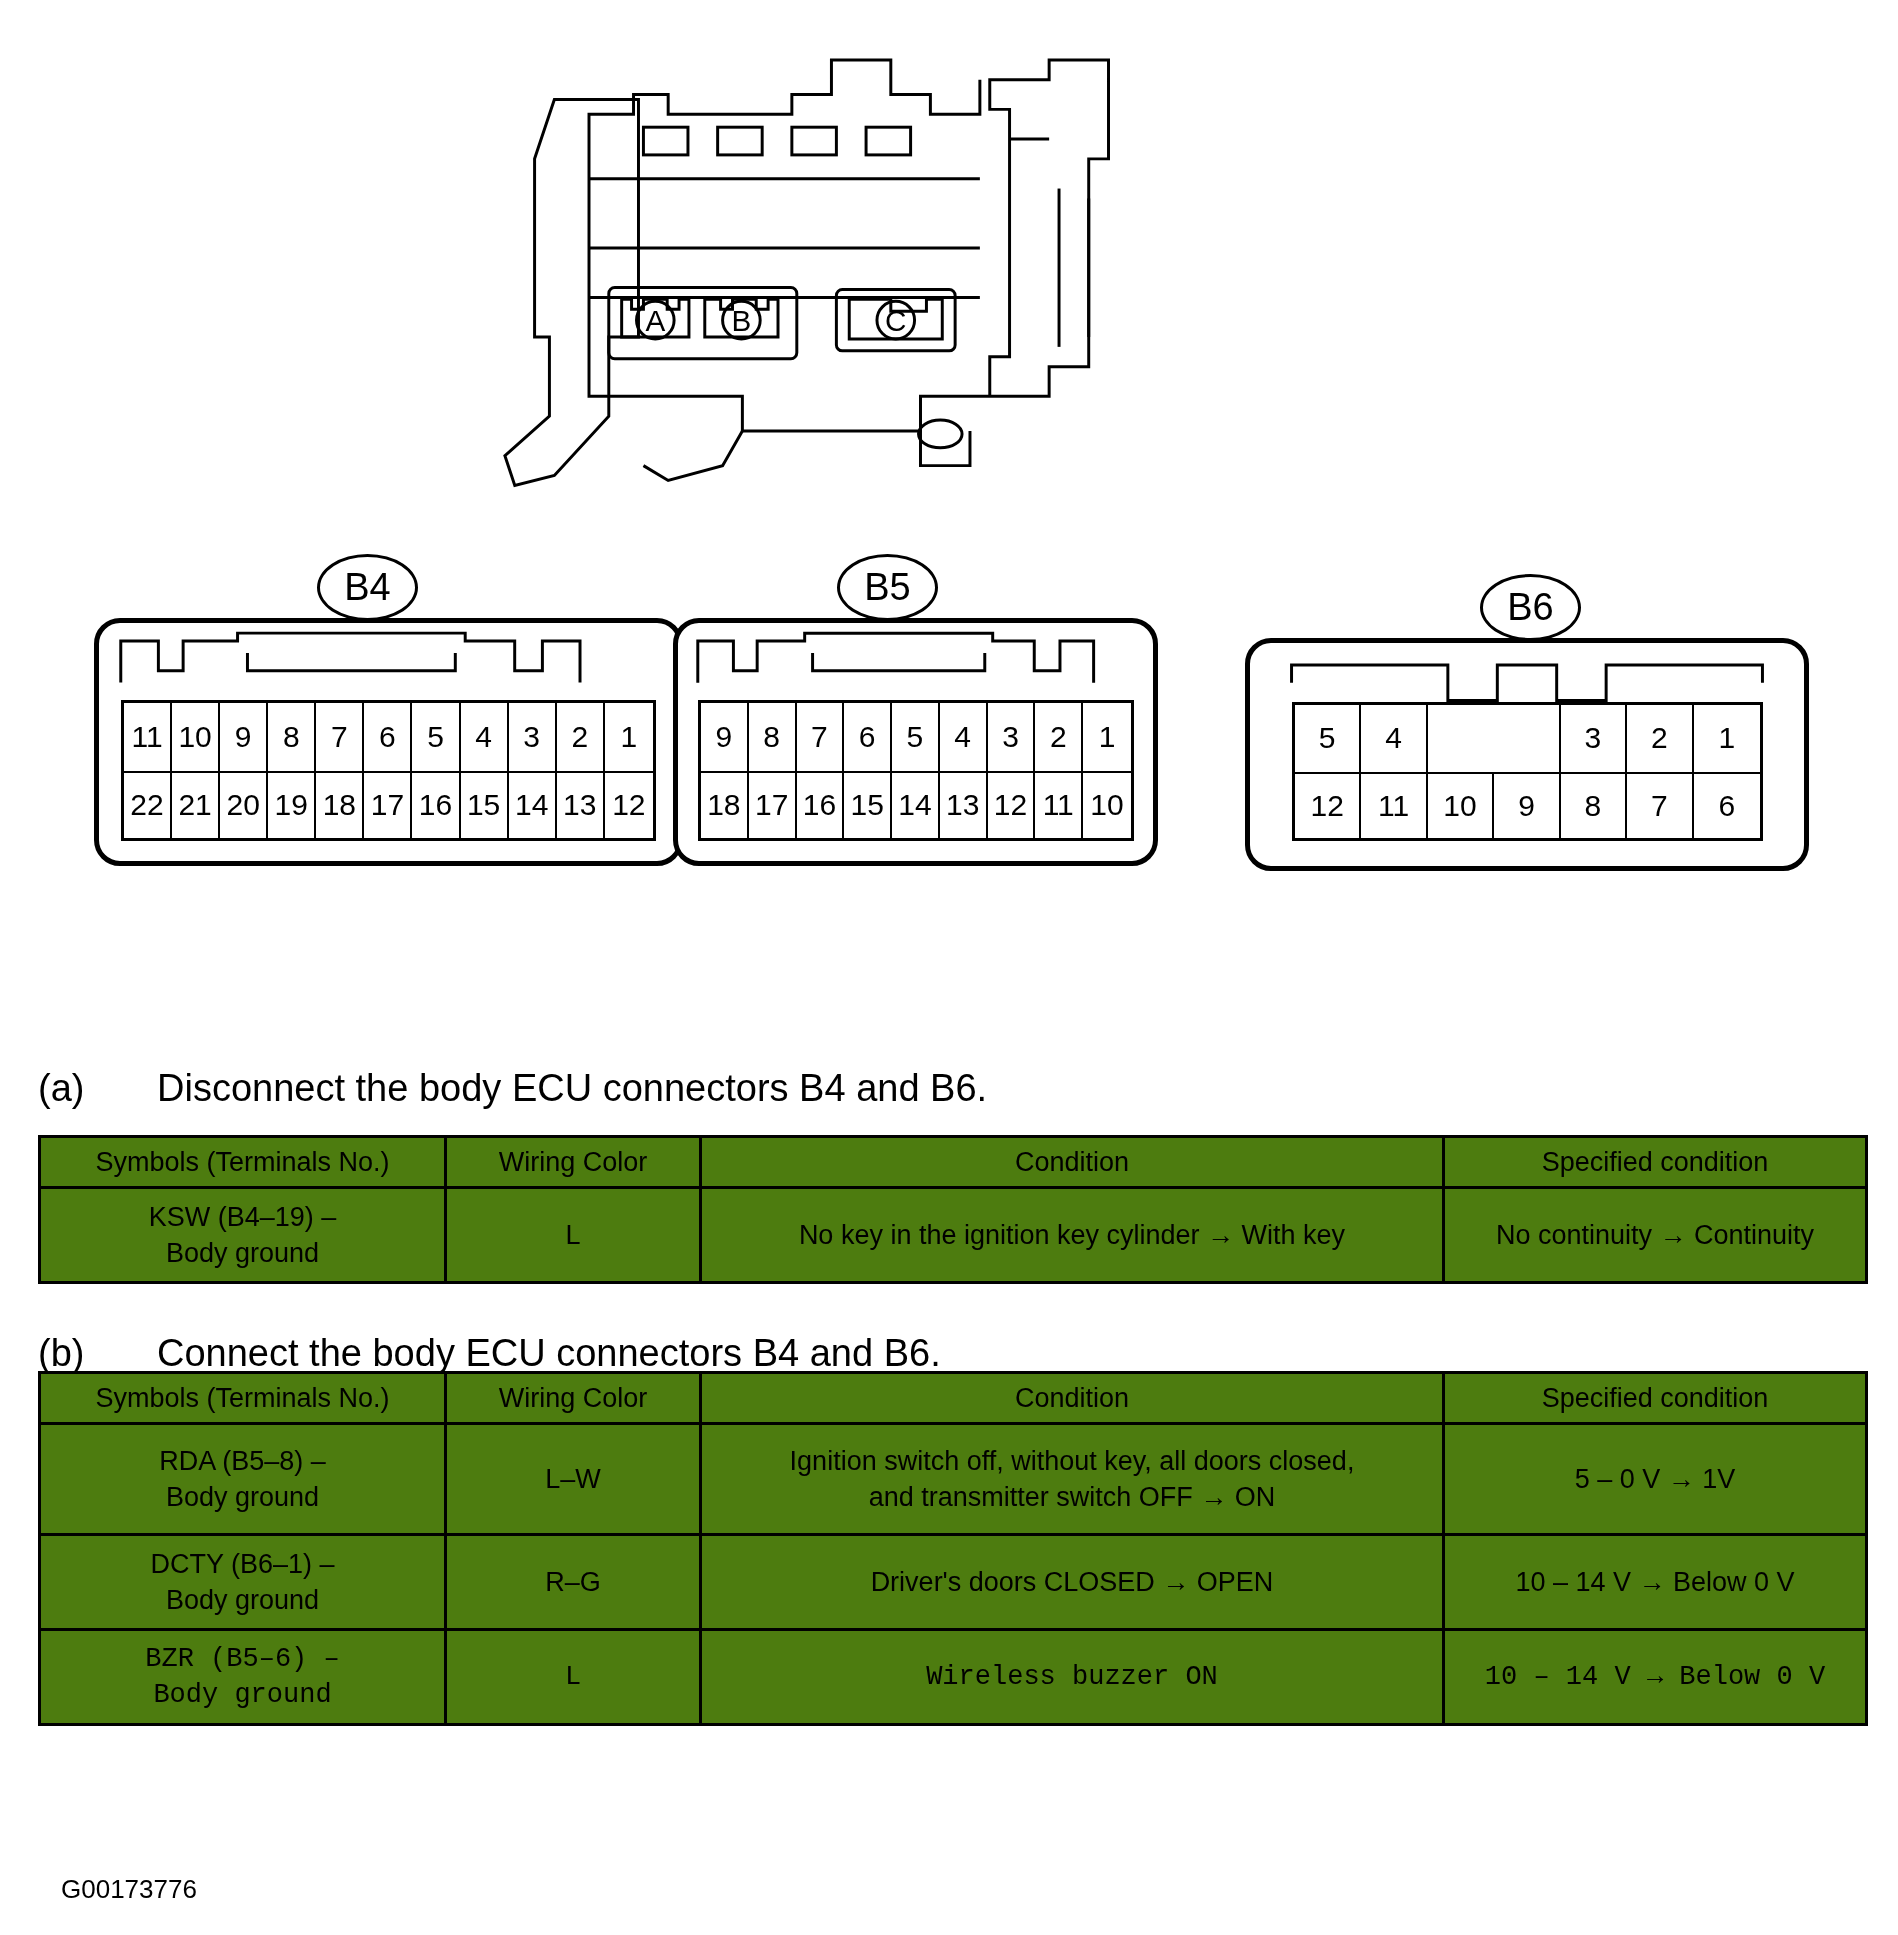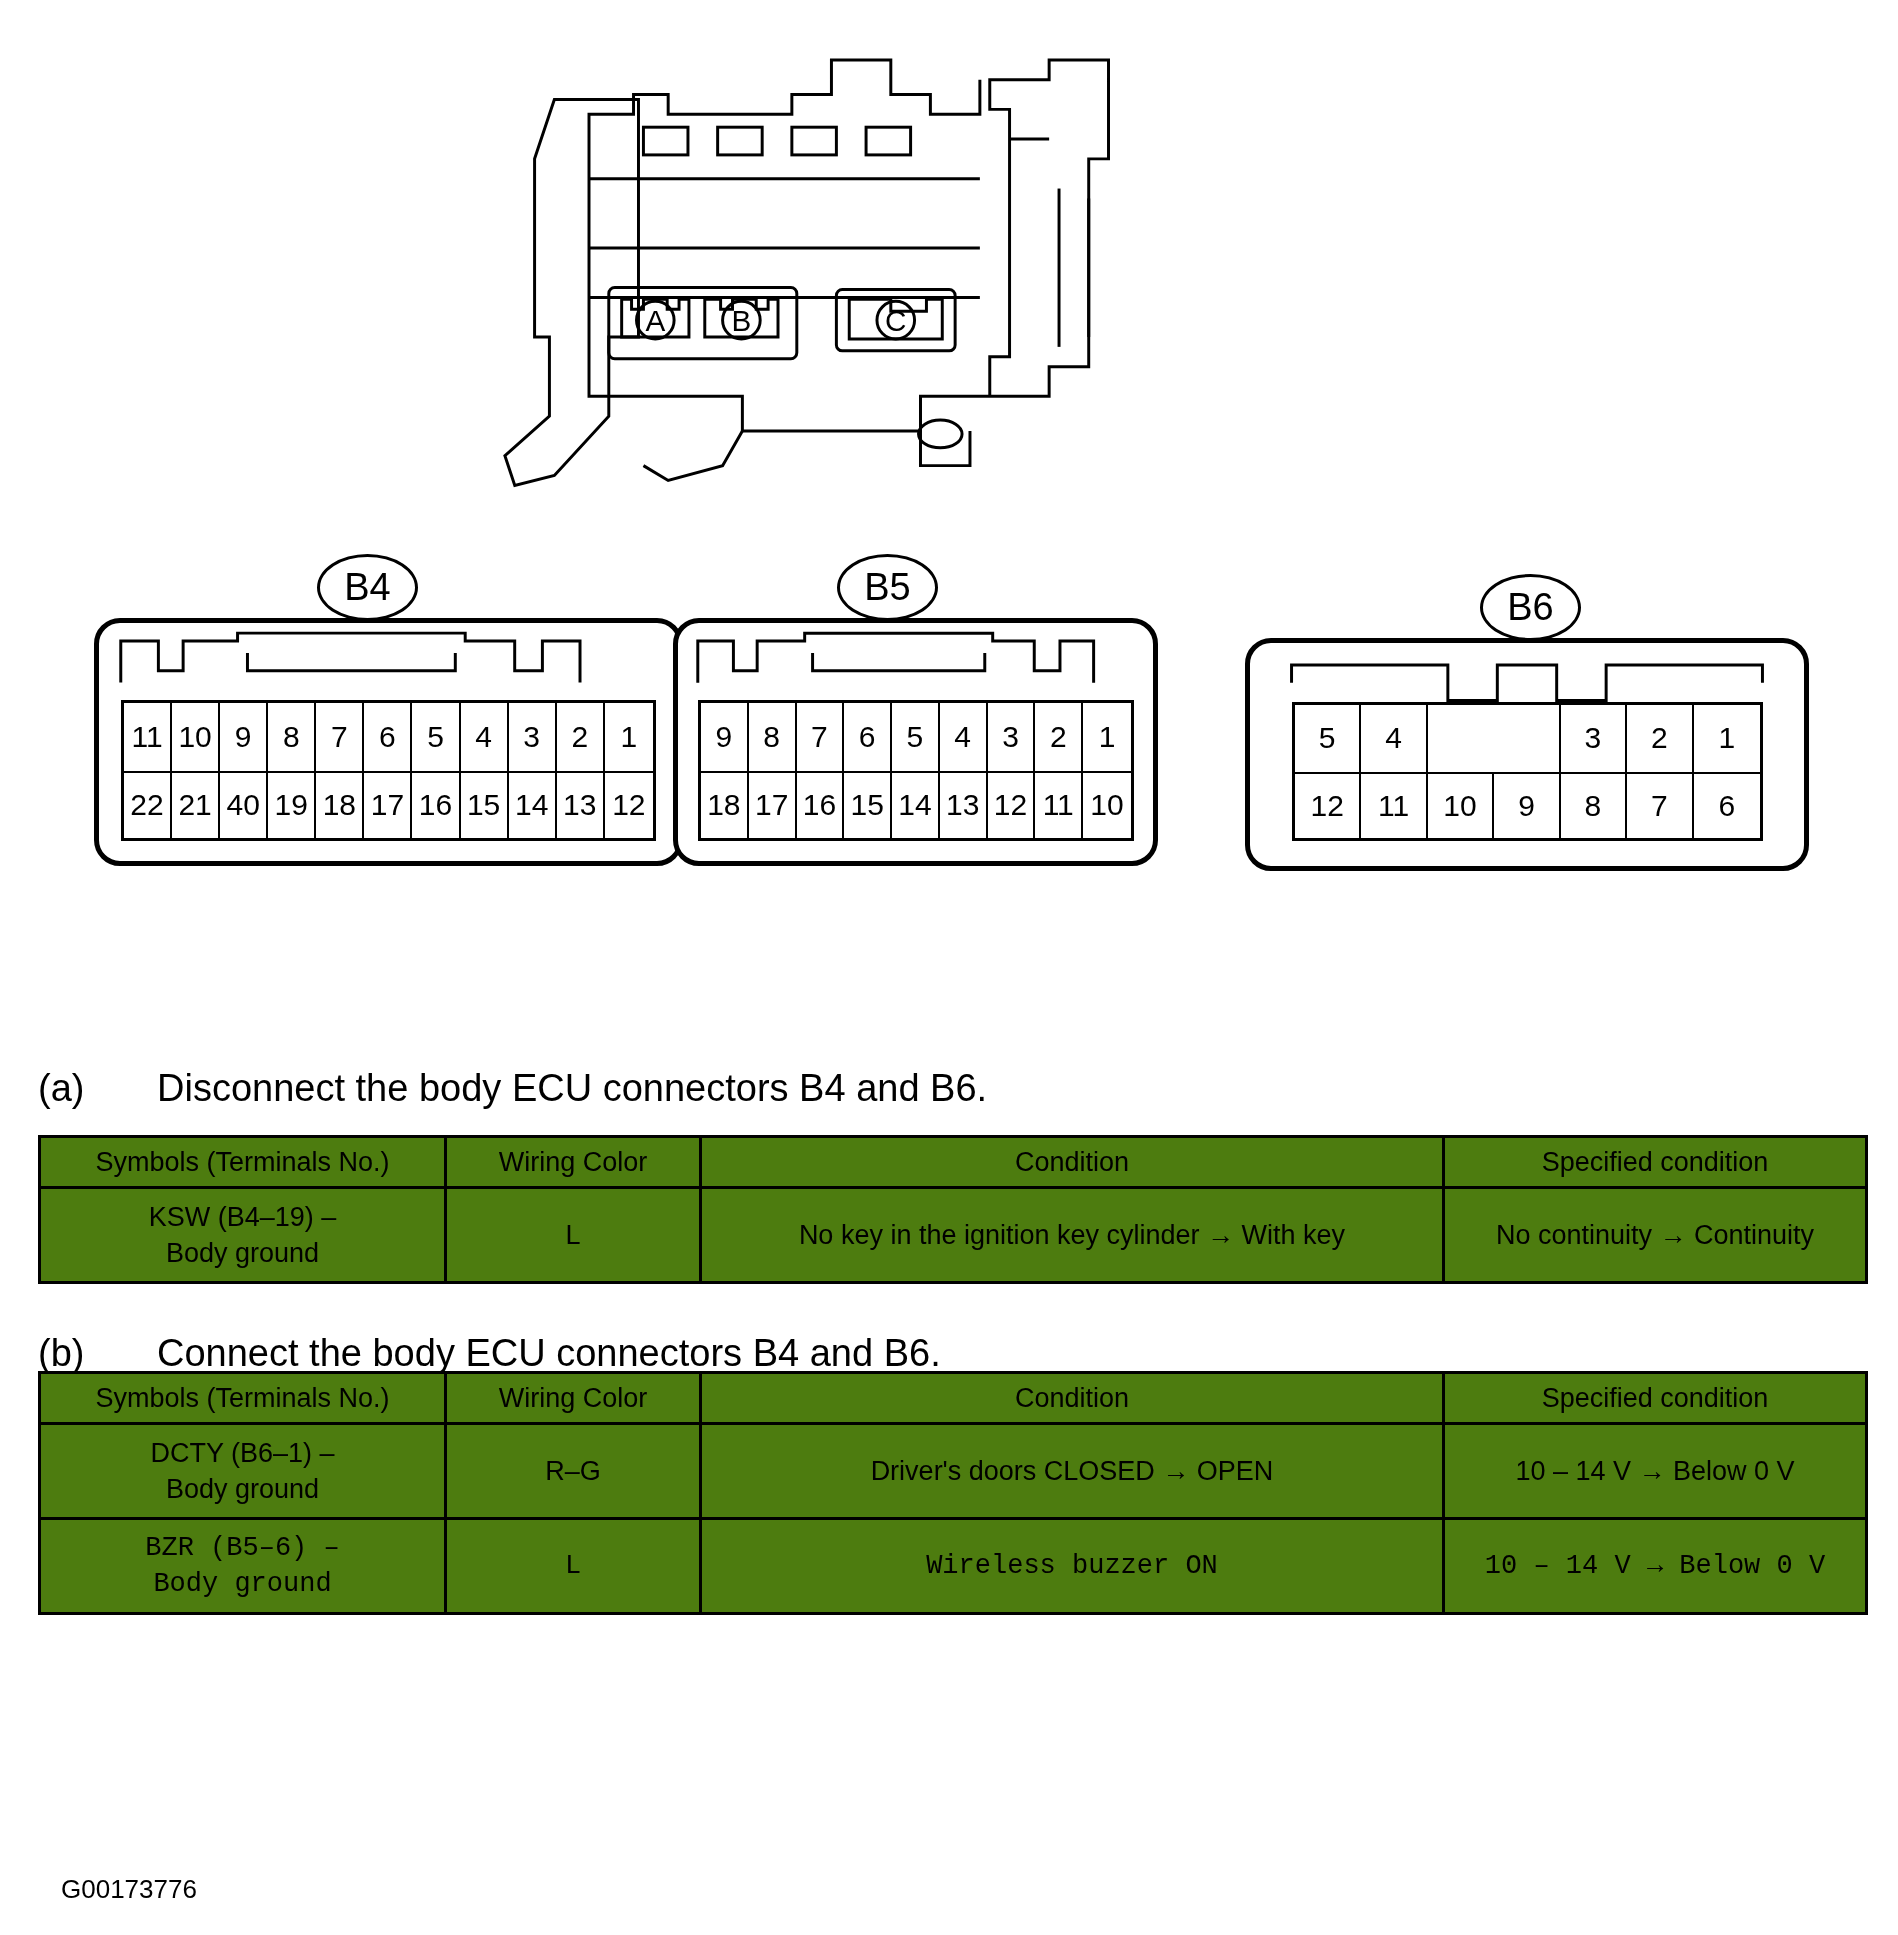--- a/index.html
+++ b/index.html
@@ -190,21 +190,21 @@
         <div class="pin" style="width:9.0909%">6</div>
         <div class="pin" style="width:9.0909%">5</div>
         <div class="pin" style="width:9.0909%">4</div>
         <div class="pin" style="width:9.0909%">3</div>
         <div class="pin" style="width:9.0909%">2</div>
         <div class="pin" style="width:9.0909%">1</div>
       </div>
       <div class="pin-row bottom" style="height:50%;">
         <div class="pin" style="width:9.0909%">22</div>
         <div class="pin" style="width:9.0909%">21</div>
-        <div class="pin" style="width:9.0909%">40</div>
+        <div class="pin" style="width:9.0909%">20</div>
         <div class="pin" style="width:9.0909%">19</div>
         <div class="pin" style="width:9.0909%">18</div>
         <div class="pin" style="width:9.0909%">17</div>
         <div class="pin" style="width:9.0909%">16</div>
         <div class="pin" style="width:9.0909%">15</div>
         <div class="pin" style="width:9.0909%">14</div>
         <div class="pin" style="width:9.0909%">13</div>
         <div class="pin" style="width:9.0909%">12</div>
       </div>
     </div>
@@ -321,20 +321,32 @@
   </colgroup>
   <thead>
     <tr>
       <th>Symbols (Terminals No.)</th>
       <th>Wiring Color</th>
       <th>Condition</th>
       <th>Specified condition</th>
     </tr>
   </thead>
   <tbody>
+    <tr style="height:111px;">
+      <td>
+        <div>RDA (B5–8) –</div>
+        <div>Body ground</div>
+      </td>
+      <td>L–W</td>
+      <td class="cond-left">
+        <div>Ignition switch off, without key, all doors closed,</div>
+        <div>and transmitter switch OFF → ON</div>
+      </td>
+      <td>5 – 0 V → 1V</td>
+    </tr>
     <tr style="height:95px;">
       <td>
         <div>DCTY (B6–1) –</div>
         <div>Body ground</div>
       </td>
       <td>R–G</td>
       <td class="cond-left">Driver's doors CLOSED → OPEN</td>
       <td>10 – 14 V → Below 0 V</td>
     </tr>
     <tr style="height:95px;font-family:Liberation Mono, monospace;">

